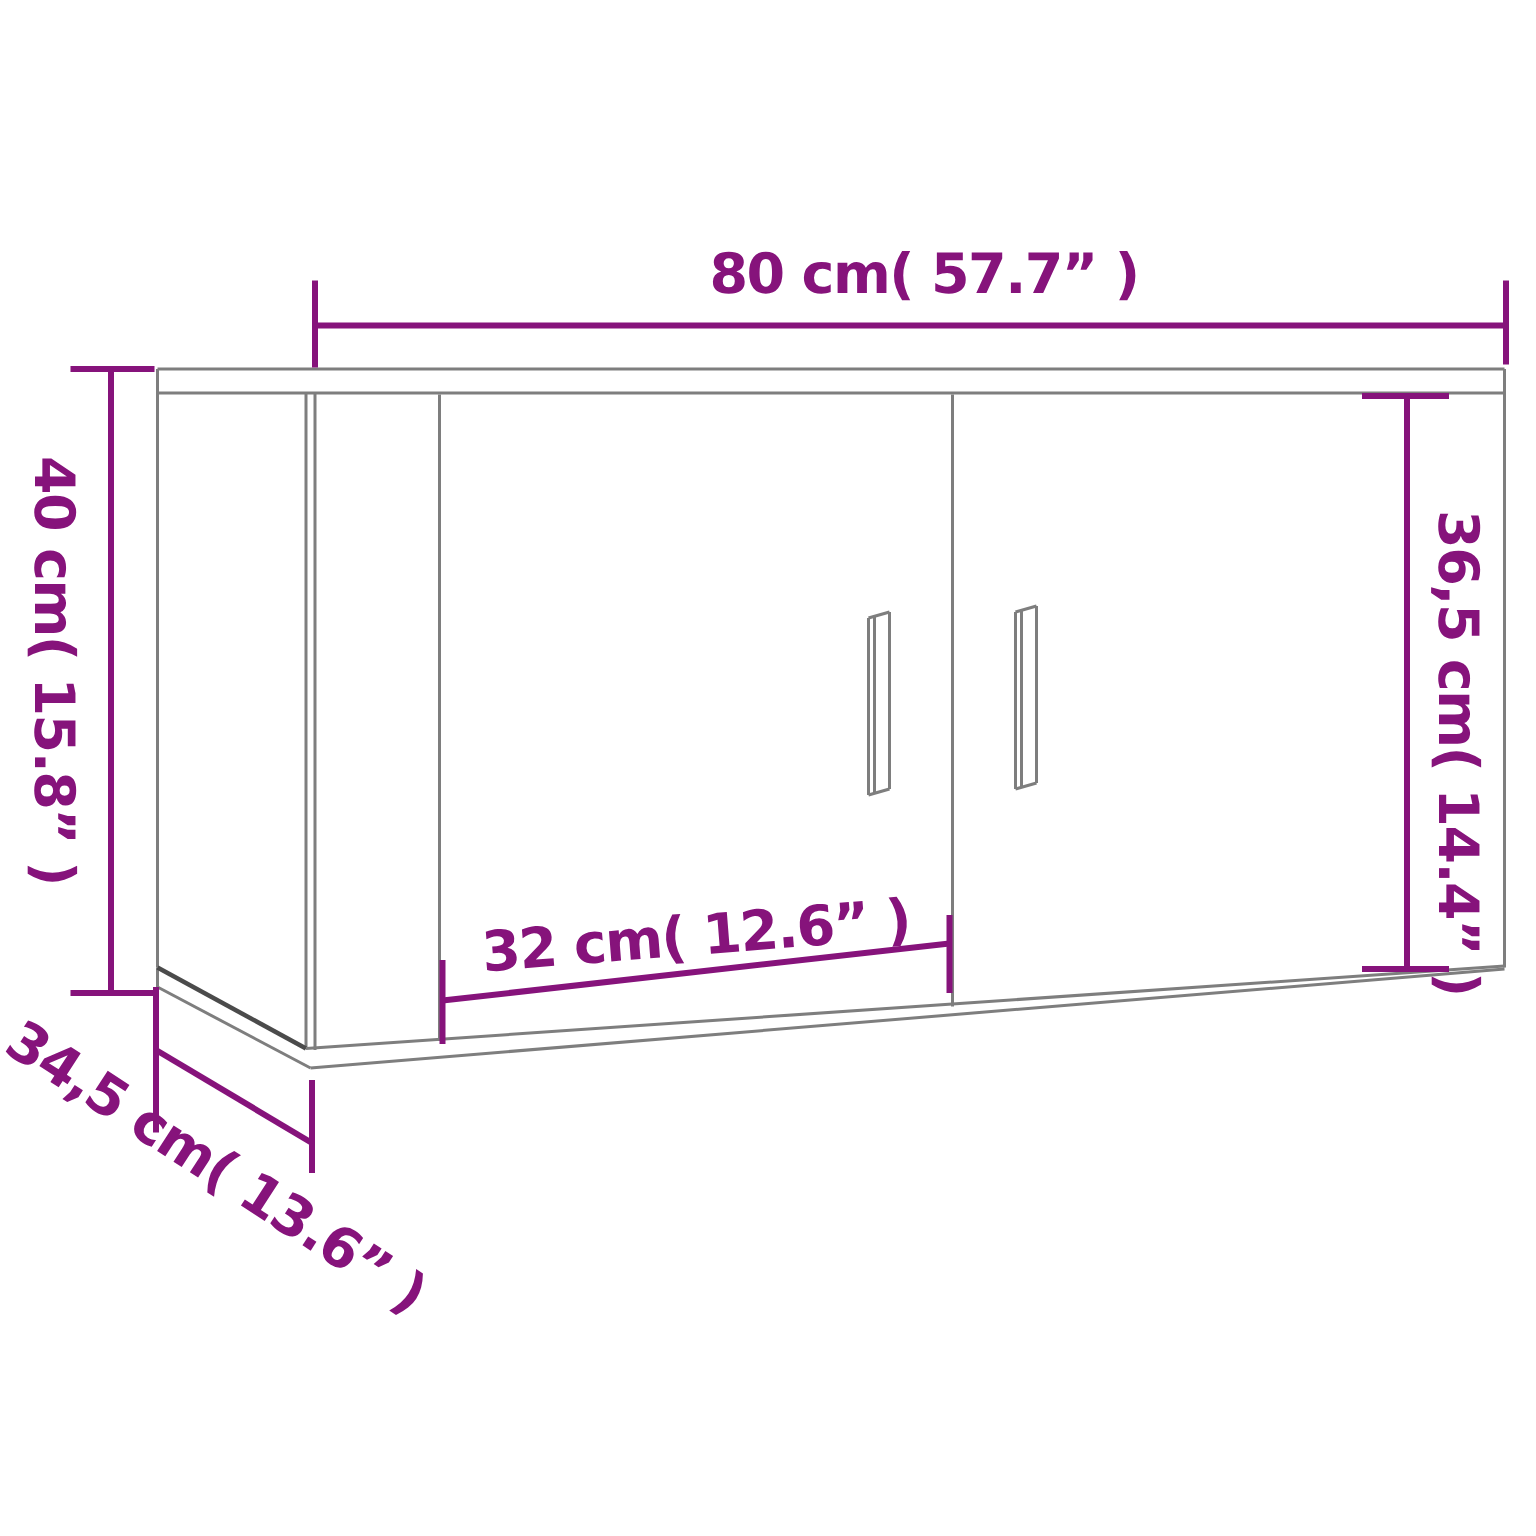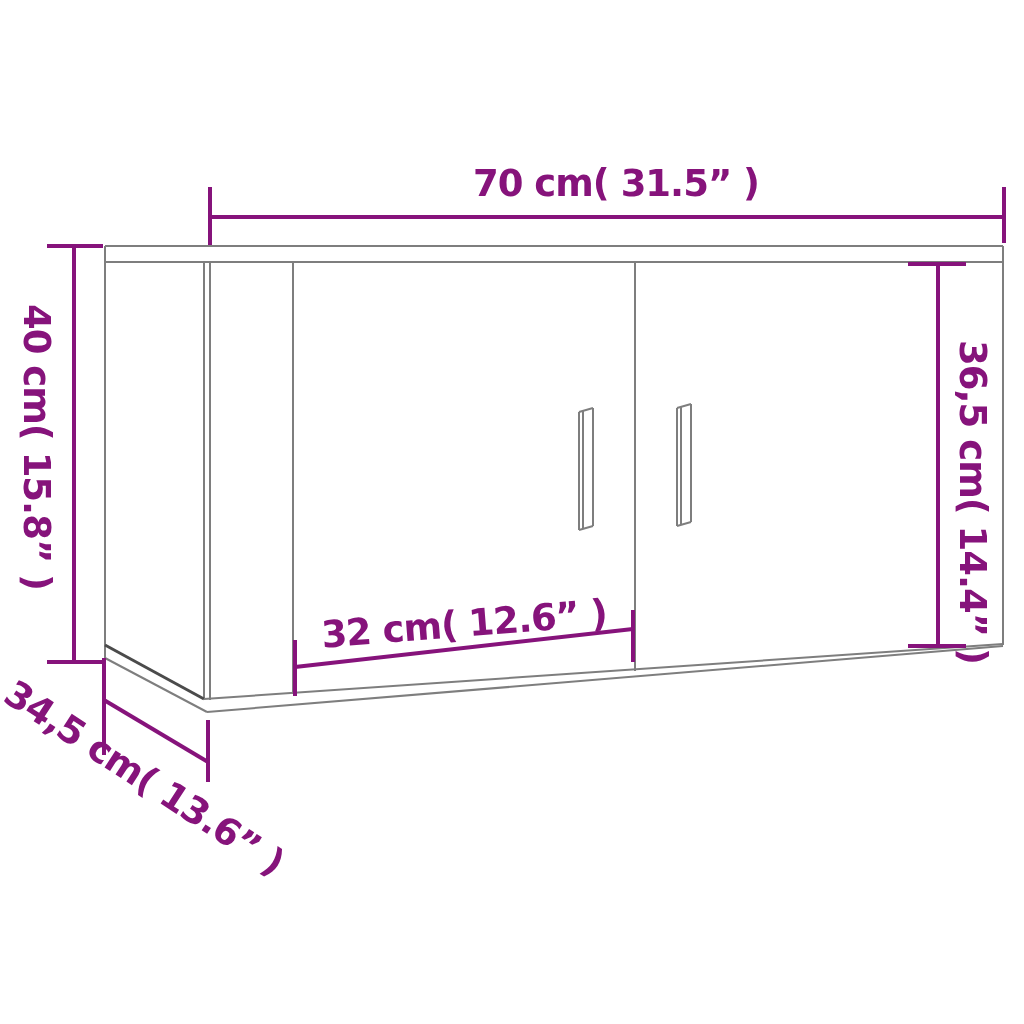--- a/index.html
+++ b/index.html
@@ -103,21 +103,21 @@
       </g>
 
       <g>
         <line x1="104" y1="700" x2="208" y2="762"></line>
         <line x1="104" y1="658" x2="104" y2="755"></line>
         <line x1="208" y1="720" x2="208" y2="782"></line>
       </g>
     </g>
   </svg>
 
-  <div class="dim-label" style="left:616px;top:183px;">70 cm( 31.5” )</div>
+  <div class="dim-label" style="left:616px;top:183px;">80 cm( 57.7” )</div>
 
   <div class="dim-label rot90" style="left:36px;top:447px;">40 cm( 15.8” )</div>
 
   <div class="dim-label rot90" style="left:972px;top:502px;">36,5 cm( 14.4” )</div>
 
   <div class="dim-label rot-door" style="left:464px;top:624px;">32 cm( 12.6” )</div>
 
   <div class="dim-label rot-depth" style="left:144px;top:778px;">34,5 cm( 13.6” )</div>
 
 </div>

